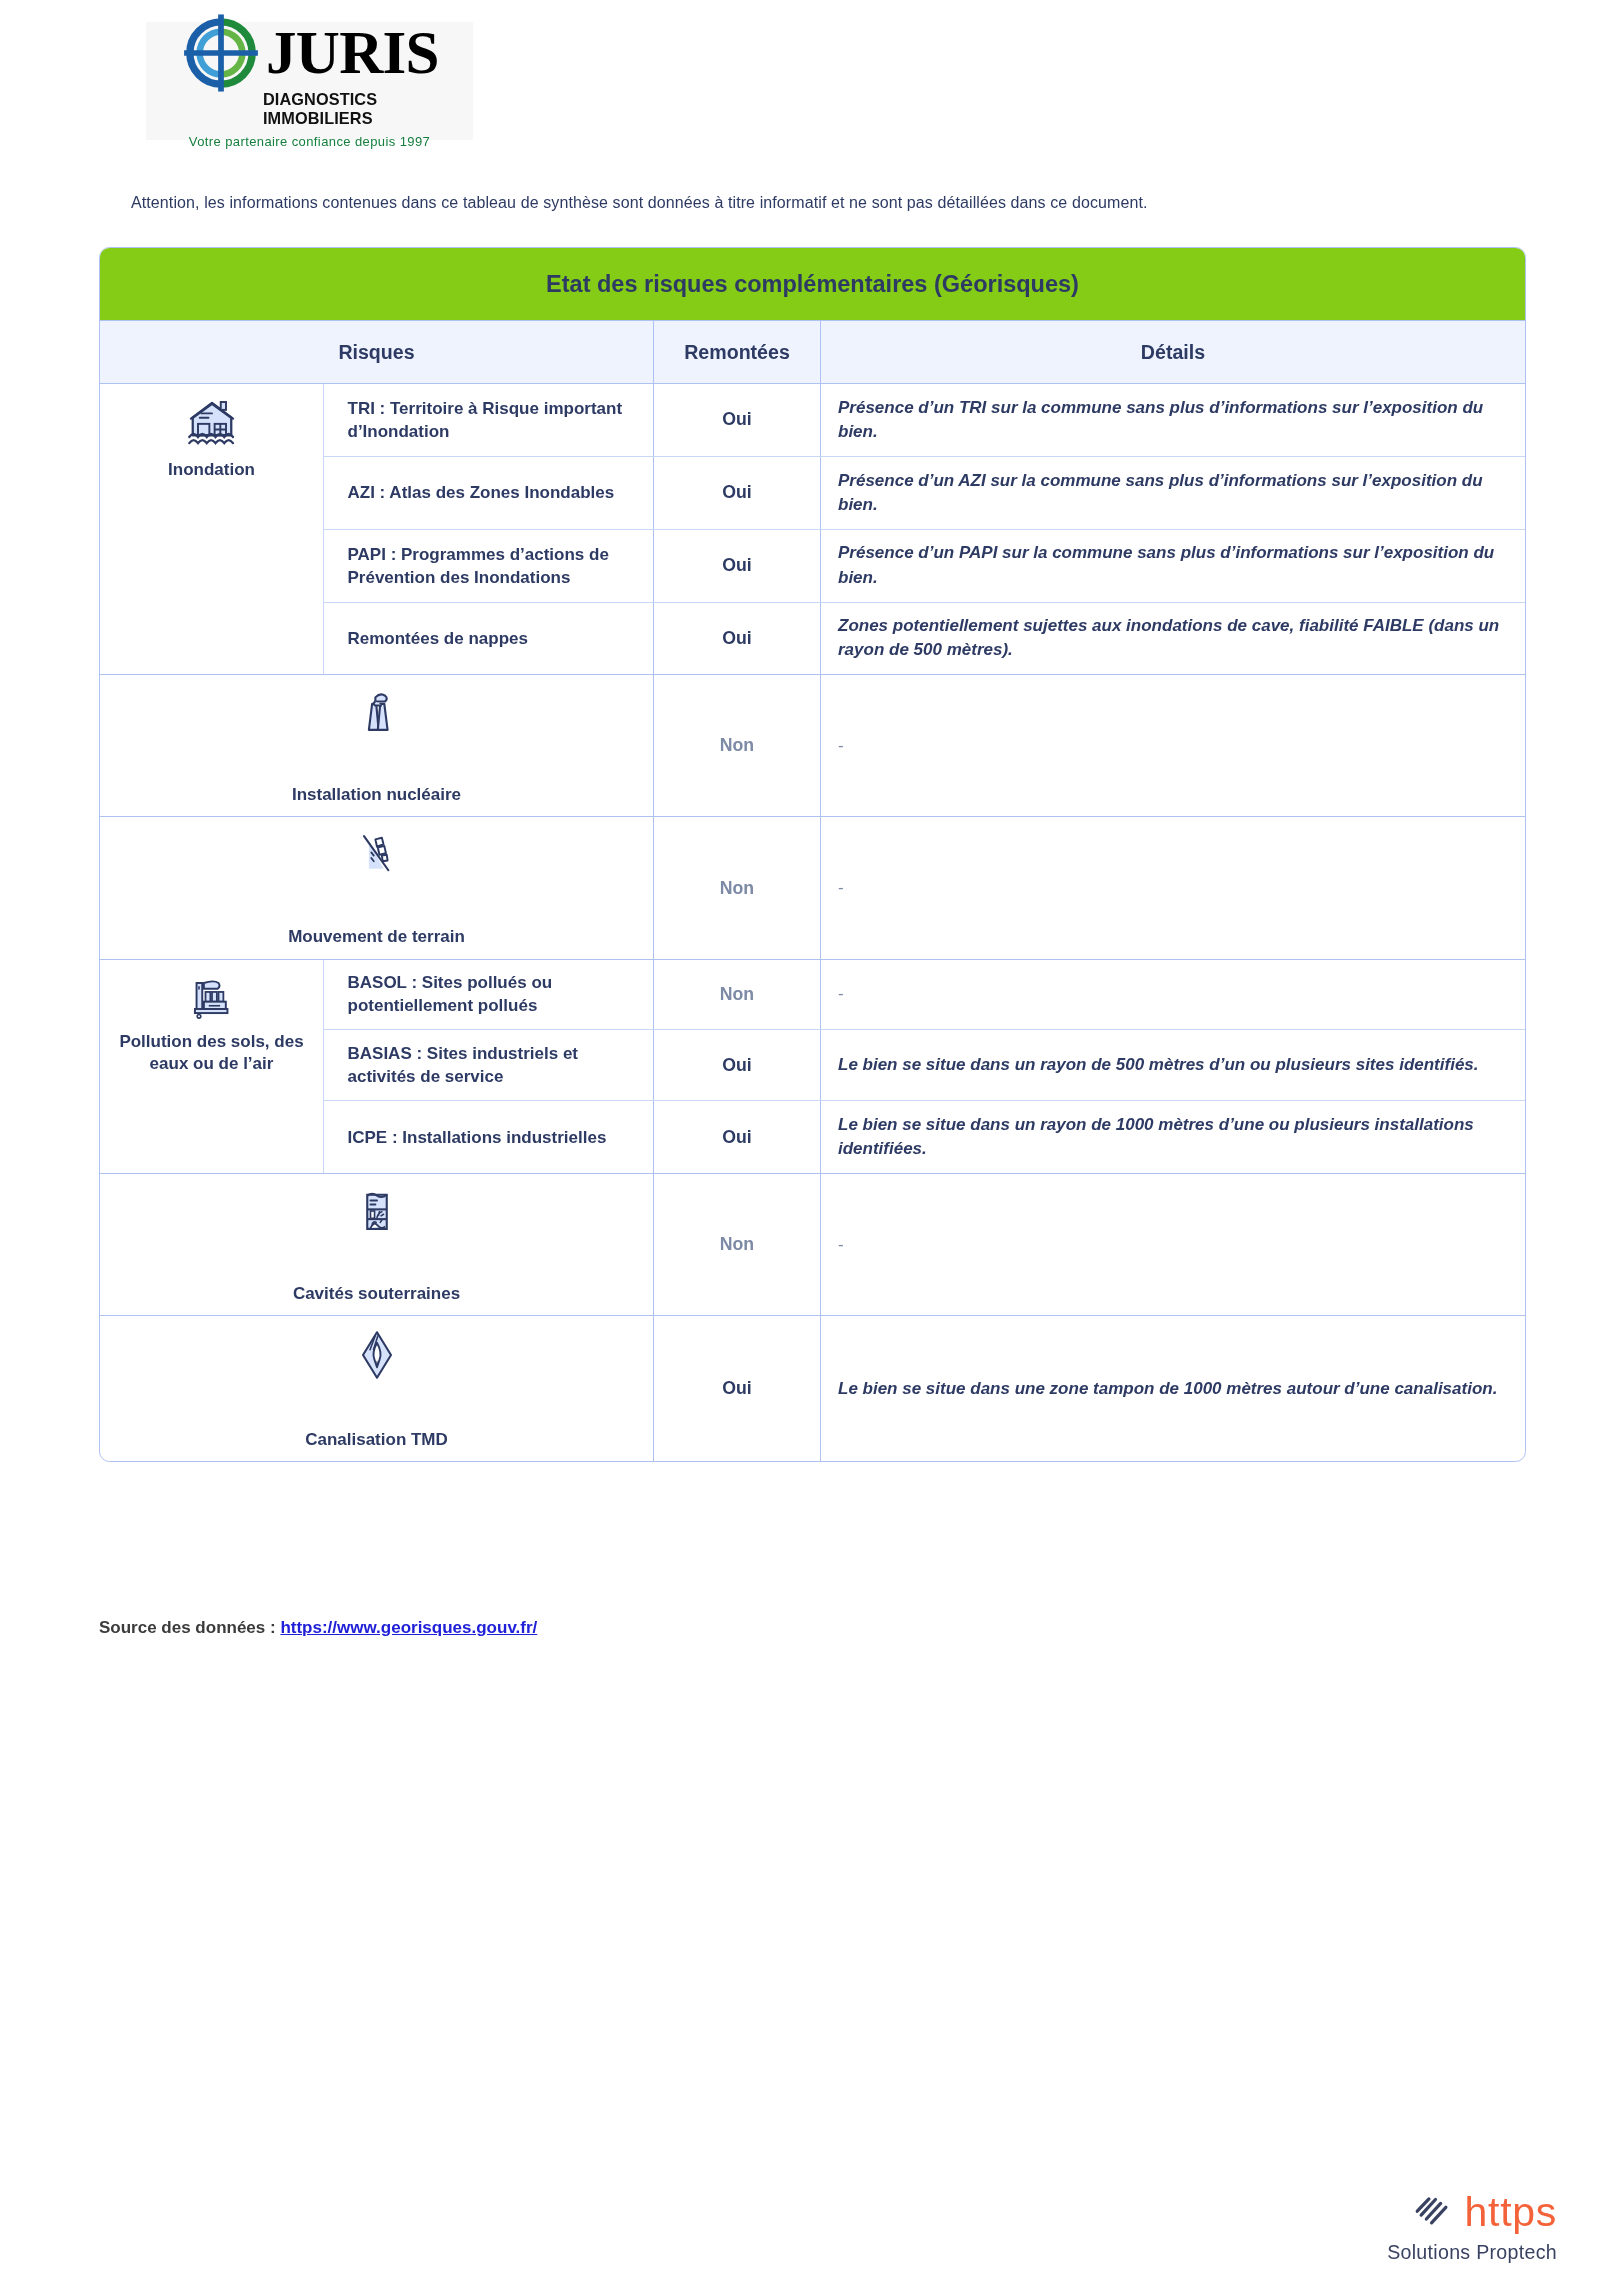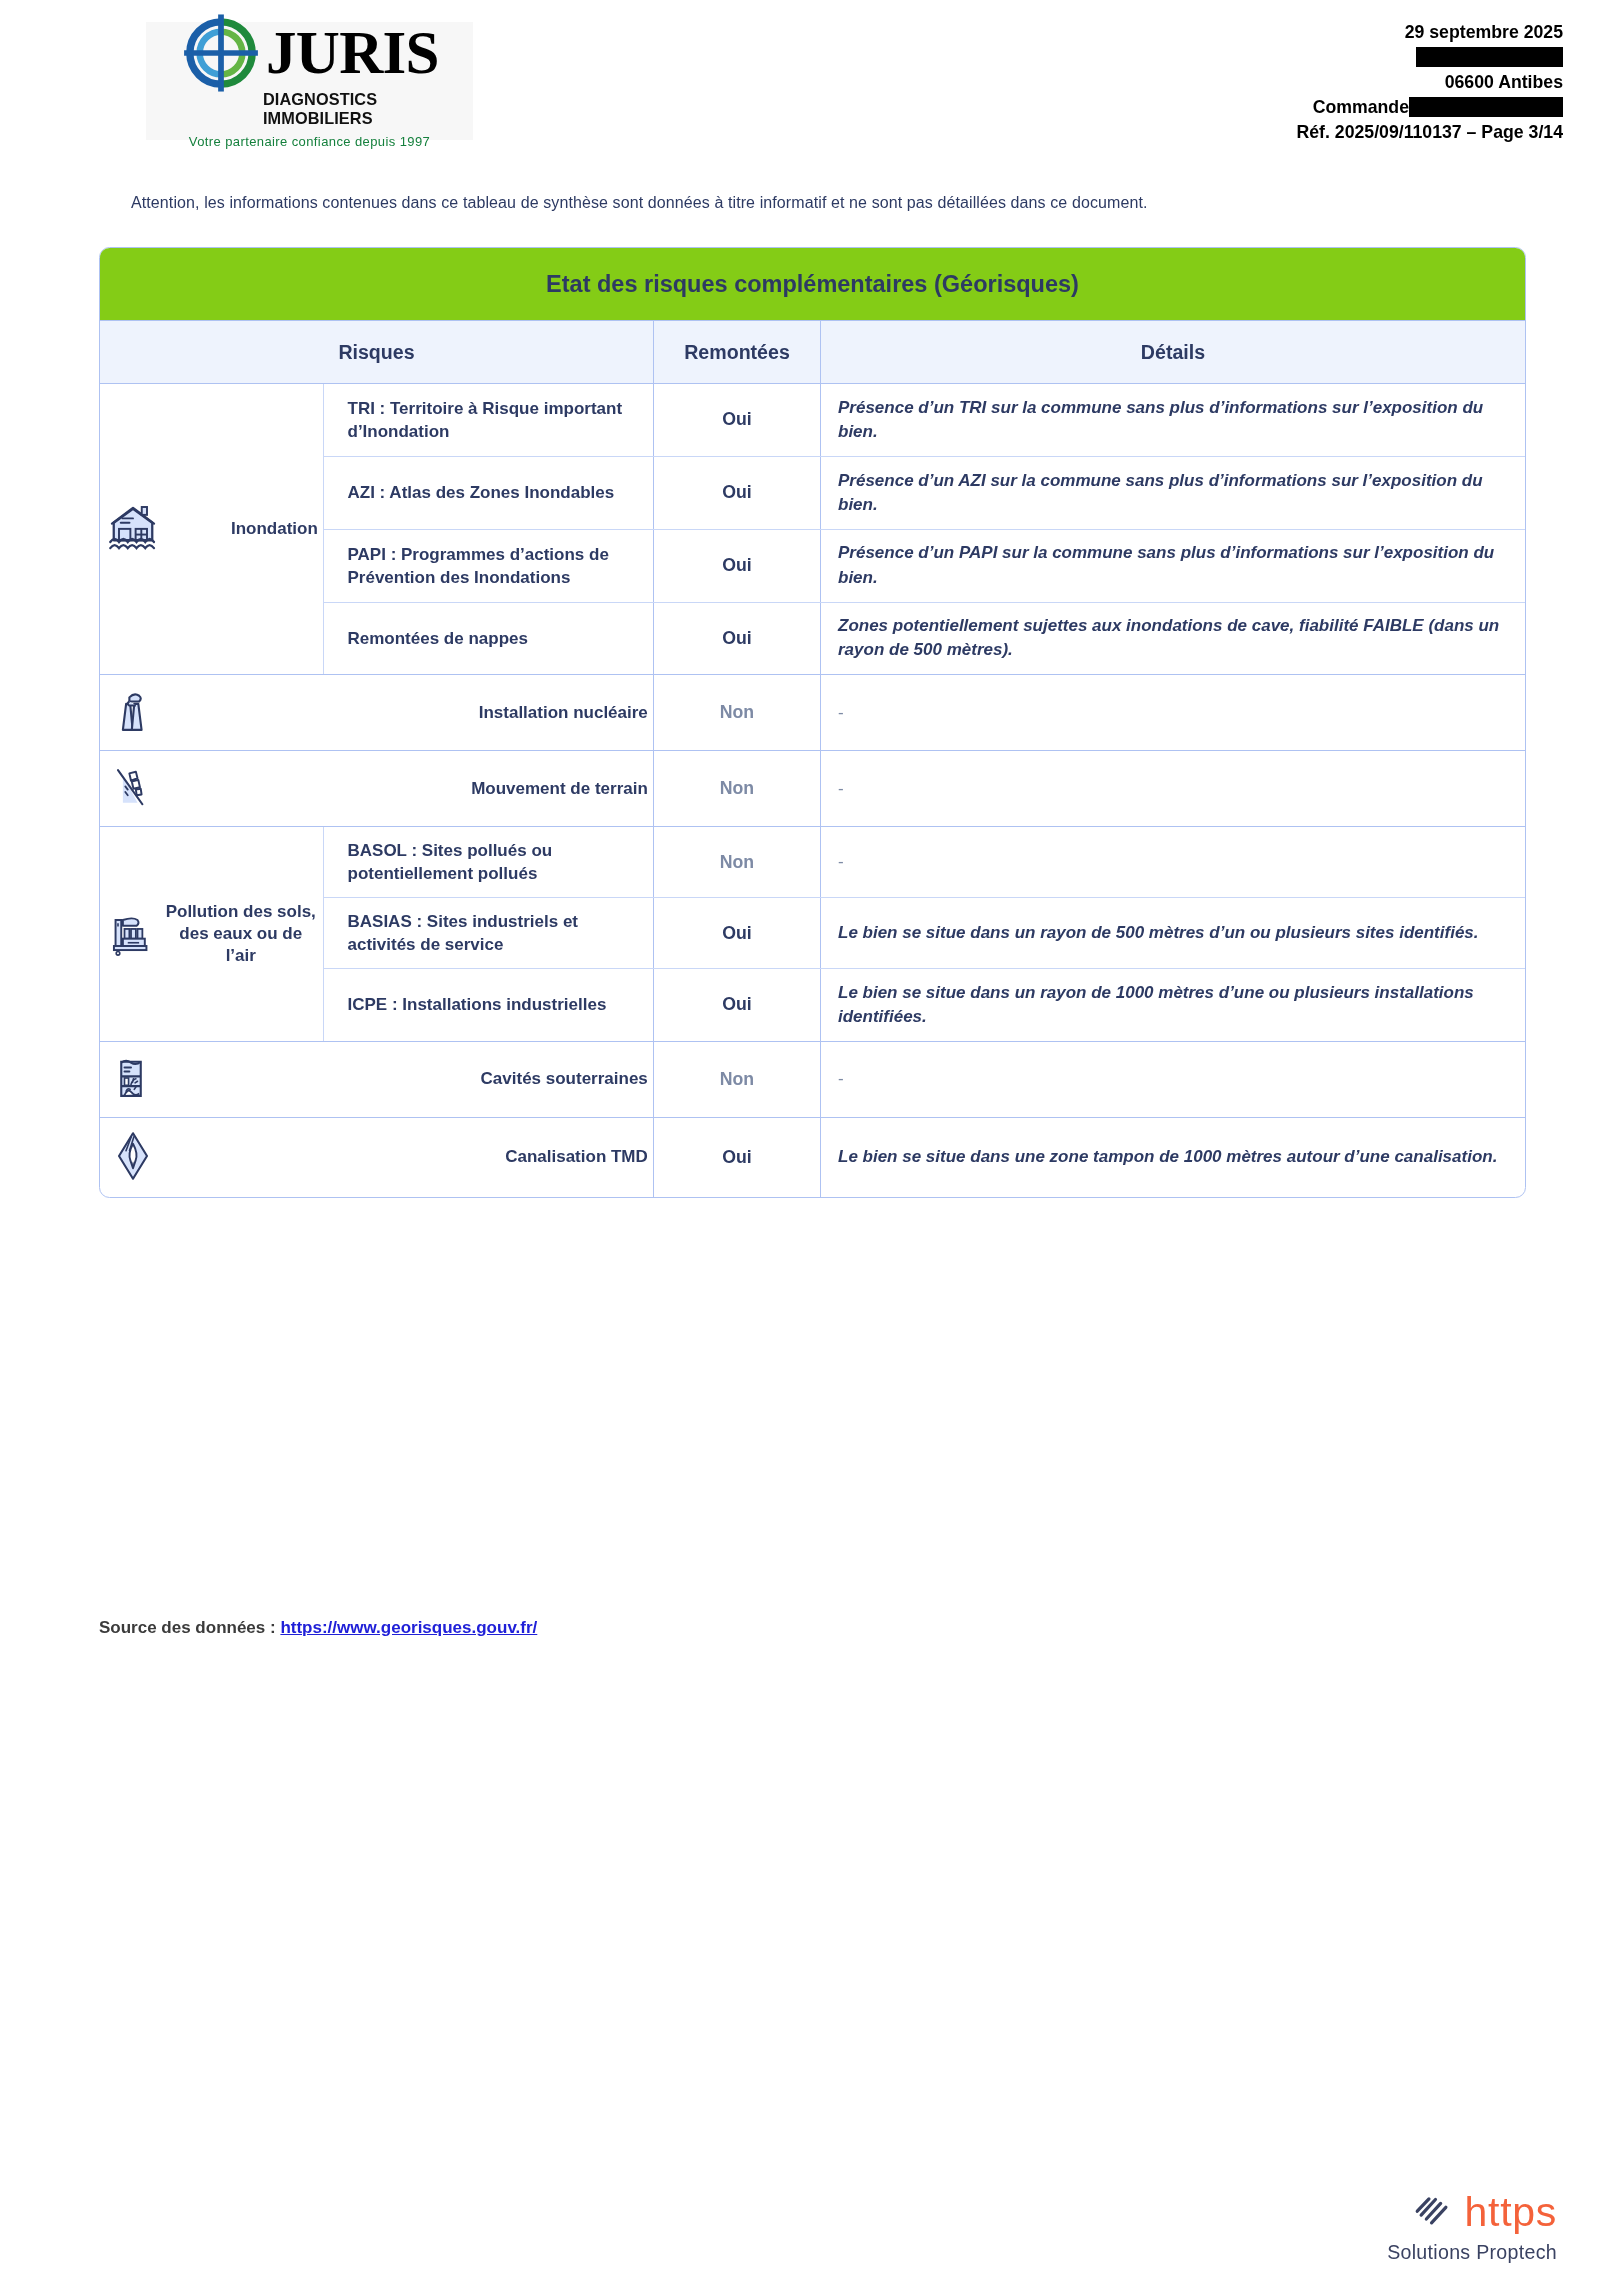--- a/index.html
+++ b/index.html
@@ -121,23 +121,23 @@
   .tbl-head .c-det    { flex: 1;      display:flex; align-items:center; justify-content:center; }
 
   .grp { display: flex; border-bottom: 1.3px solid #aec2f2; }
   .grp:last-child { border-bottom: none; }
 
   .grp-icon {
     width: 224px;
     flex: none;
     border-right: 0.7px solid #c9d7f7;
     display: flex;
-    flex-direction: row;
+    flex-direction: column;
     align-items: center;
-    justify-content: space-between;
+    justify-content: flex-start;
     padding: 10.5px 5.2px;
     gap: 6.5px;
   }
   .grp-icon.full {
     width: 554px;
     border-right: 1.3px solid #aec2f2;
     gap: 44px;
   }
   .grp-icon .lbl {
     font-size: 17px;
@@ -241,27 +241,20 @@
             <line x1="5" y1="50" x2="95" y2="50" stroke="#1b5fa8" stroke-width="7"></line>
           </svg>
         </span>
         <span class="logo-word">JURIS</span>
       </div>
       <div class="logo-sub">DIAGNOSTICS IMMOBILIERS</div>
       <div class="logo-tag">Votre partenaire confiance depuis 1997</div>
     </div>
   </div>
 
-  <div class="header-meta">
-    <div class="line">29 septembre 2025</div>
-    <div class="line"><span class="redact w1"></span></div>
-    <div class="line">06600 Antibes</div>
-    <div class="line"><span>Commande</span><span class="redact w2"></span></div>
-    <div class="line">Réf. 2025/09/110137 – Page 3/14</div>
-  </div>
 </div>
 
 <div class="notice">Attention, les informations contenues dans ce tableau de synthèse sont données à titre informatif et ne sont pas détaillées dans ce document.</div>
 
 <div class="risk-table">
 
   <div class="tbl-title">Etat des risques complémentaires (Géorisques)</div>
 
   <div class="tbl-head">
     <div class="c-risk">Risques</div>

